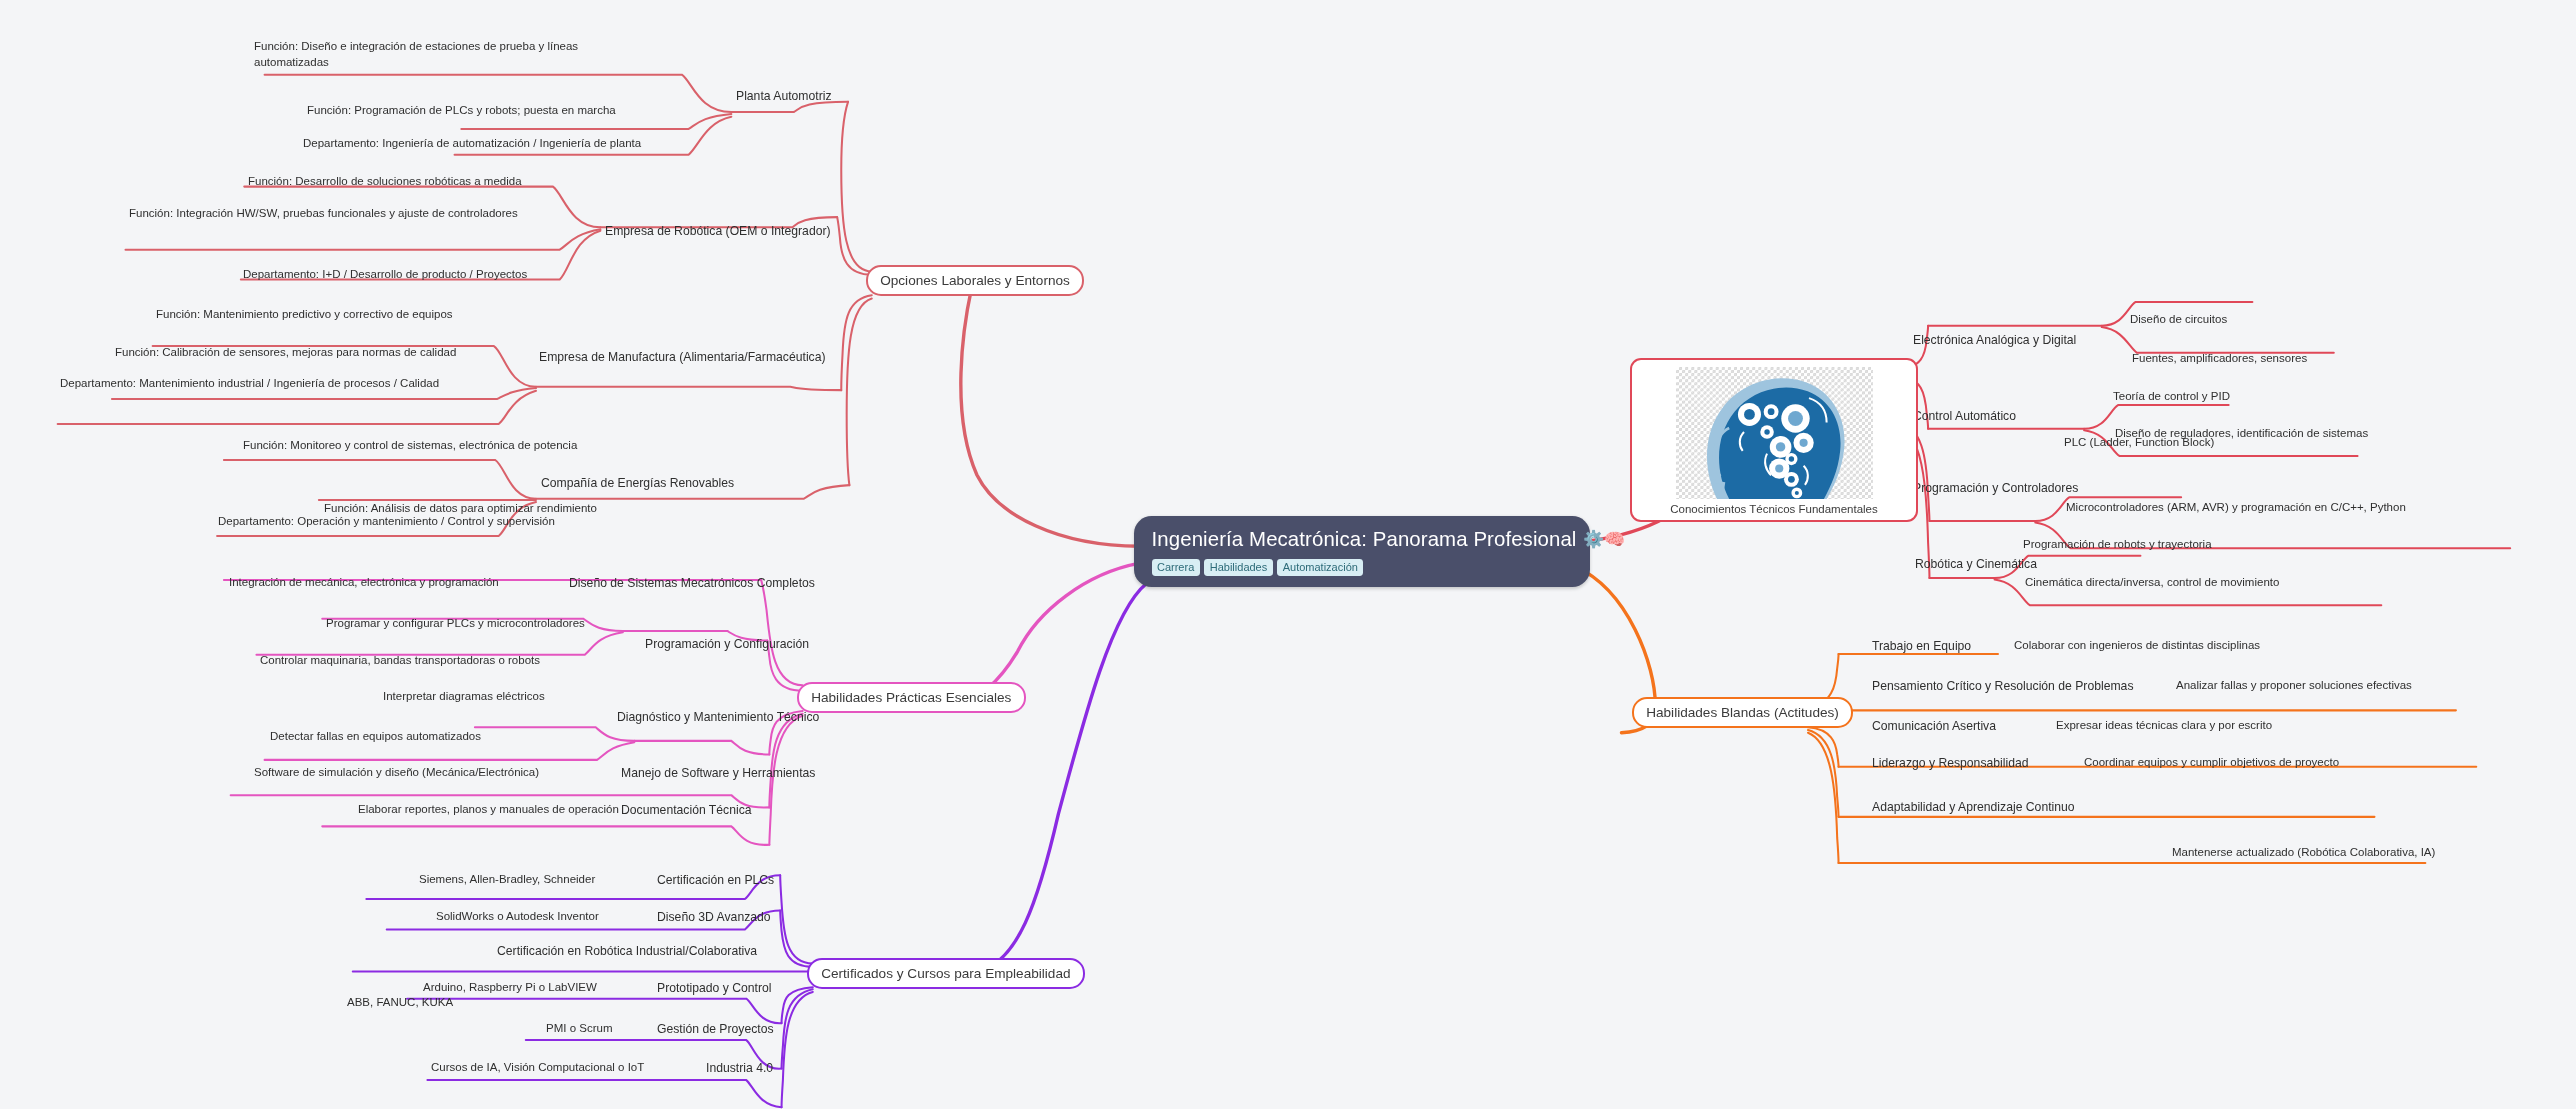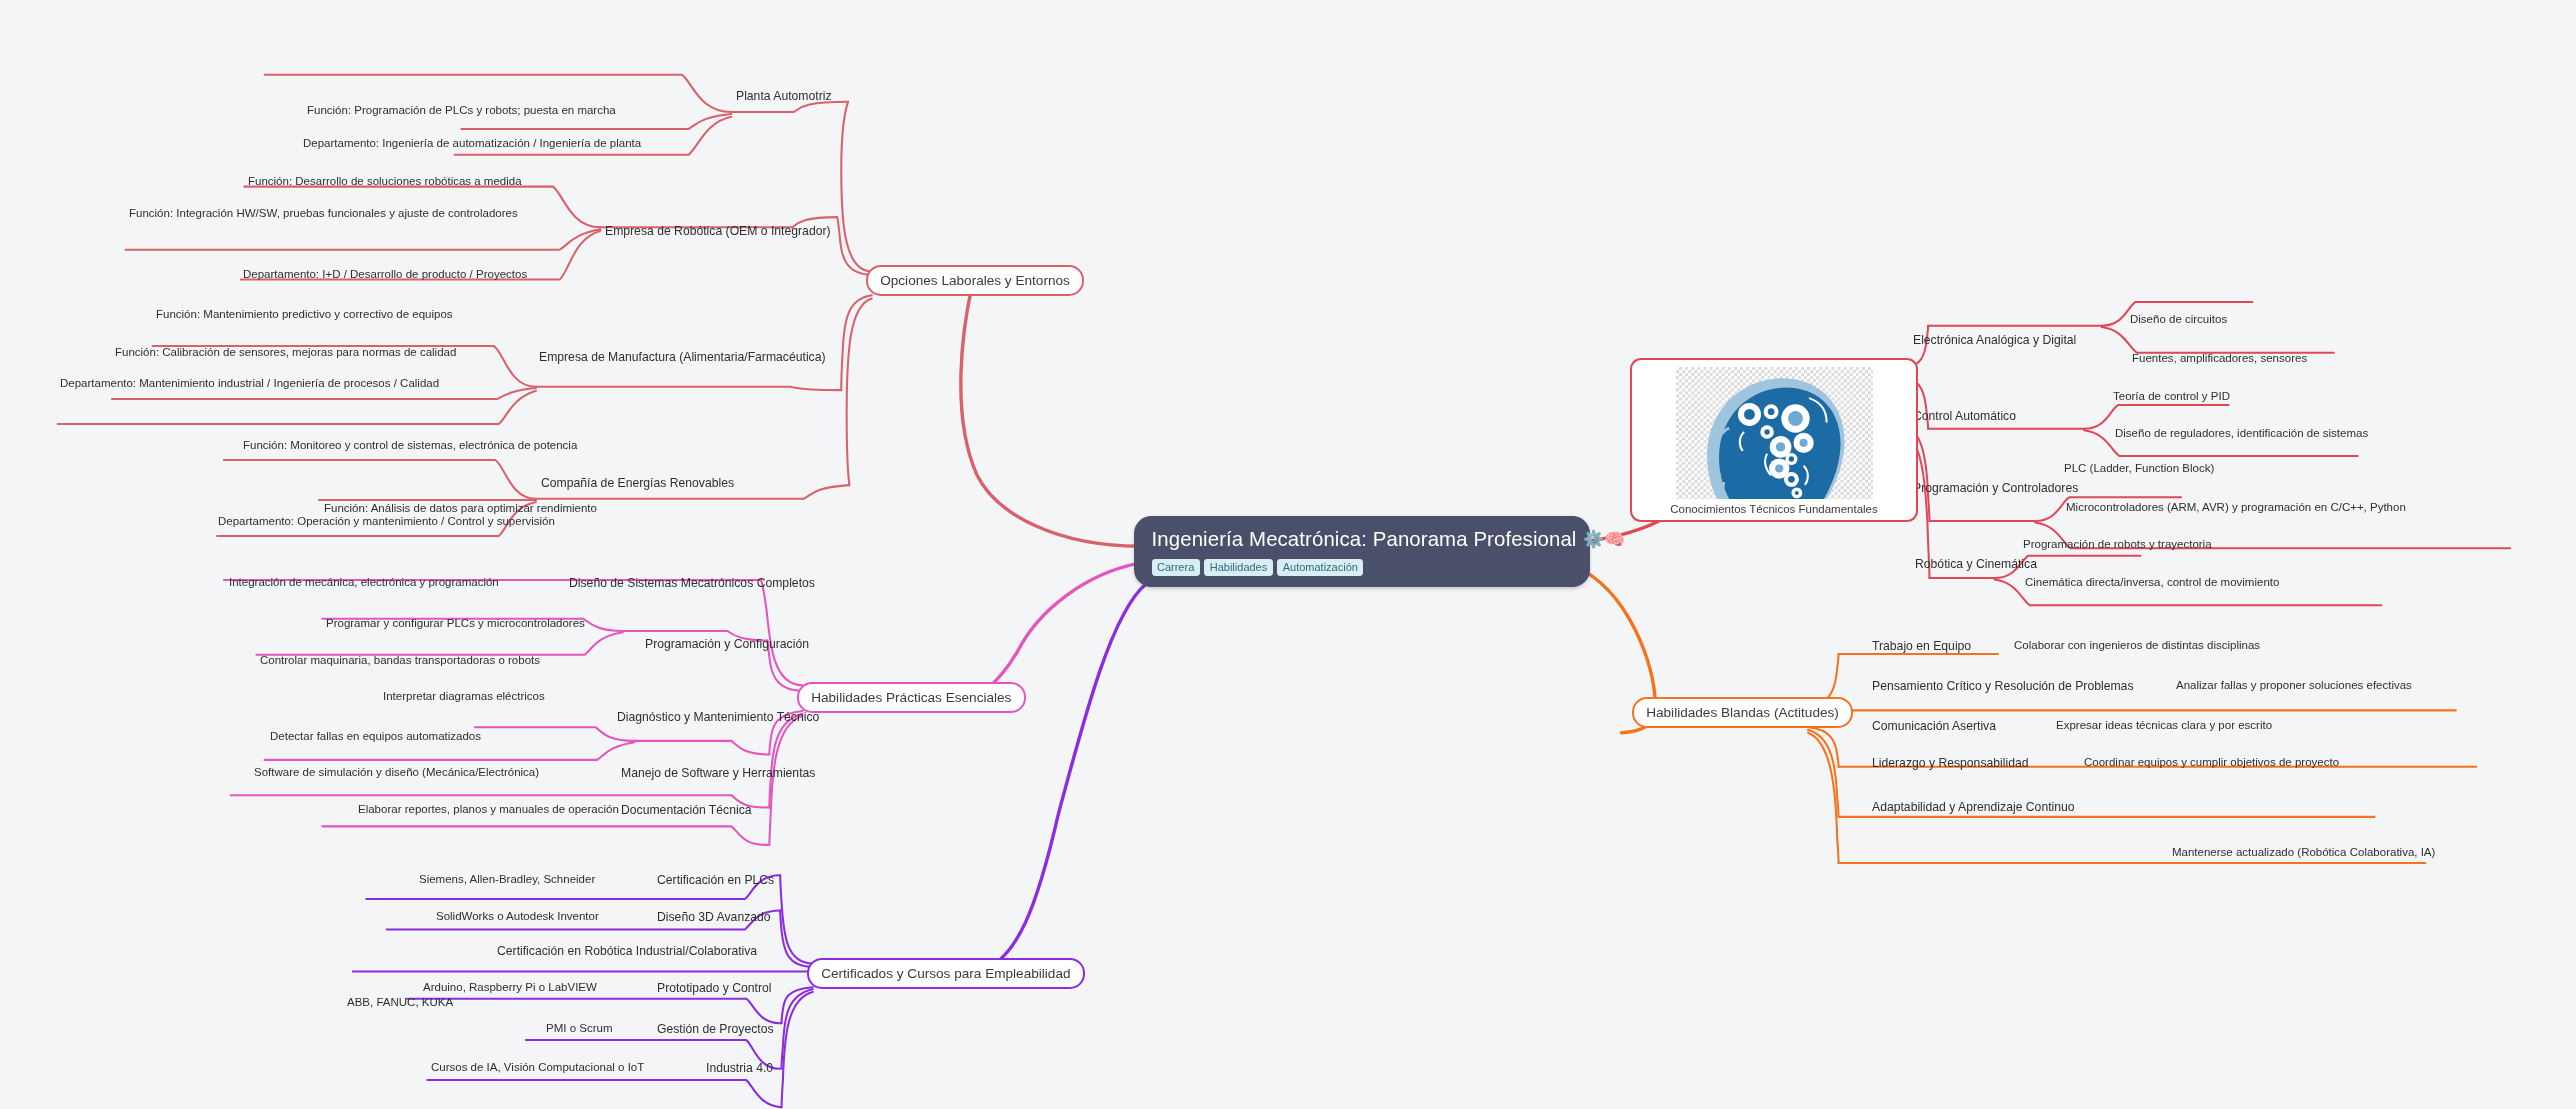--- a/index.html
+++ b/index.html
@@ -252,20 +252,21 @@
           <path d="M188 146 C 196 154 196 166 190 174"></path>
         </g>
       </svg>
     </div>
     <div class="img-caption">Conocimientos Técnicos Fundamentales</div>
   </div>
 
   <div class="branch-node orange" style="left:1632px;top:697px;"><span>Habilidades Blandas (Actitudes)</span></div>
 
   <div class="lbl mid" style="left:736px;top:88px;">Planta Automotriz</div>
+  <div class="lbl wrap" style="left:254px;top:39px;width:370px;">Función: Diseño e integración de estaciones de prueba y líneas automatizadas</div>
   <div class="lbl" style="left:307px;top:103px;">Función: Programación de PLCs y robots; puesta en marcha</div>
   <div class="lbl" style="left:303px;top:136px;">Departamento: Ingeniería de automatización / Ingeniería de planta</div>
 
   <div class="lbl mid" style="left:605px;top:223px;">Empresa de Robótica (OEM o Integrador)</div>
   <div class="lbl" style="left:248px;top:174px;">Función: Desarrollo de soluciones robóticas a medida</div>
   <div class="lbl wrap" style="left:129px;top:206px;width:468px;">Función: Integración HW/SW, pruebas funcionales y ajuste de controladores</div>
   <div class="lbl" style="left:243px;top:267px;">Departamento: I+D / Desarrollo de producto / Proyectos</div>
 
   <div class="lbl mid" style="left:539px;top:349px;">Empresa de Manufactura (Alimentaria/Farmacéutica)</div>
   <div class="lbl" style="left:156px;top:307px;">Función: Mantenimiento predictivo y correctivo de equipos</div>
@@ -314,21 +315,21 @@
 
   <div class="lbl mid" style="left:1913px;top:332px;">Electrónica Analógica y Digital</div>
   <div class="lbl" style="left:2130px;top:312px;">Diseño de circuitos</div>
   <div class="lbl" style="left:2132px;top:351px;">Fuentes, amplificadores, sensores</div>
 
   <div class="lbl mid" style="left:1913px;top:408px;">Control Automático</div>
   <div class="lbl" style="left:2113px;top:389px;">Teoría de control y PID</div>
   <div class="lbl" style="left:2115px;top:426px;">Diseño de reguladores, identificación de sistemas</div>
 
   <div class="lbl mid" style="left:1913px;top:480px;">Programación y Controladores</div>
-  <div class="lbl" style="left:2064px;top:461px;">PLC (Ladder, Function Block)</div>
+  <div class="lbl" style="left:2064px;top:435px;">PLC (Ladder, Function Block)</div>
   <div class="lbl" style="left:2066px;top:500px;">Microcontroladores (ARM, AVR) y programación en C/C++, Python</div>
 
   <div class="lbl mid" style="left:1915px;top:556px;">Robótica y Cinemática</div>
   <div class="lbl" style="left:2023px;top:537px;">Programación de robots y trayectoria</div>
   <div class="lbl" style="left:2025px;top:575px;">Cinemática directa/inversa, control de movimiento</div>
 
   <div class="lbl mid" style="left:1872px;top:638px;">Trabajo en Equipo</div>
   <div class="lbl" style="left:2014px;top:638px;">Colaborar con ingenieros de distintas disciplinas</div>
 
   <div class="lbl mid" style="left:1872px;top:678px;">Pensamiento Crítico y Resolución de Problemas</div>

